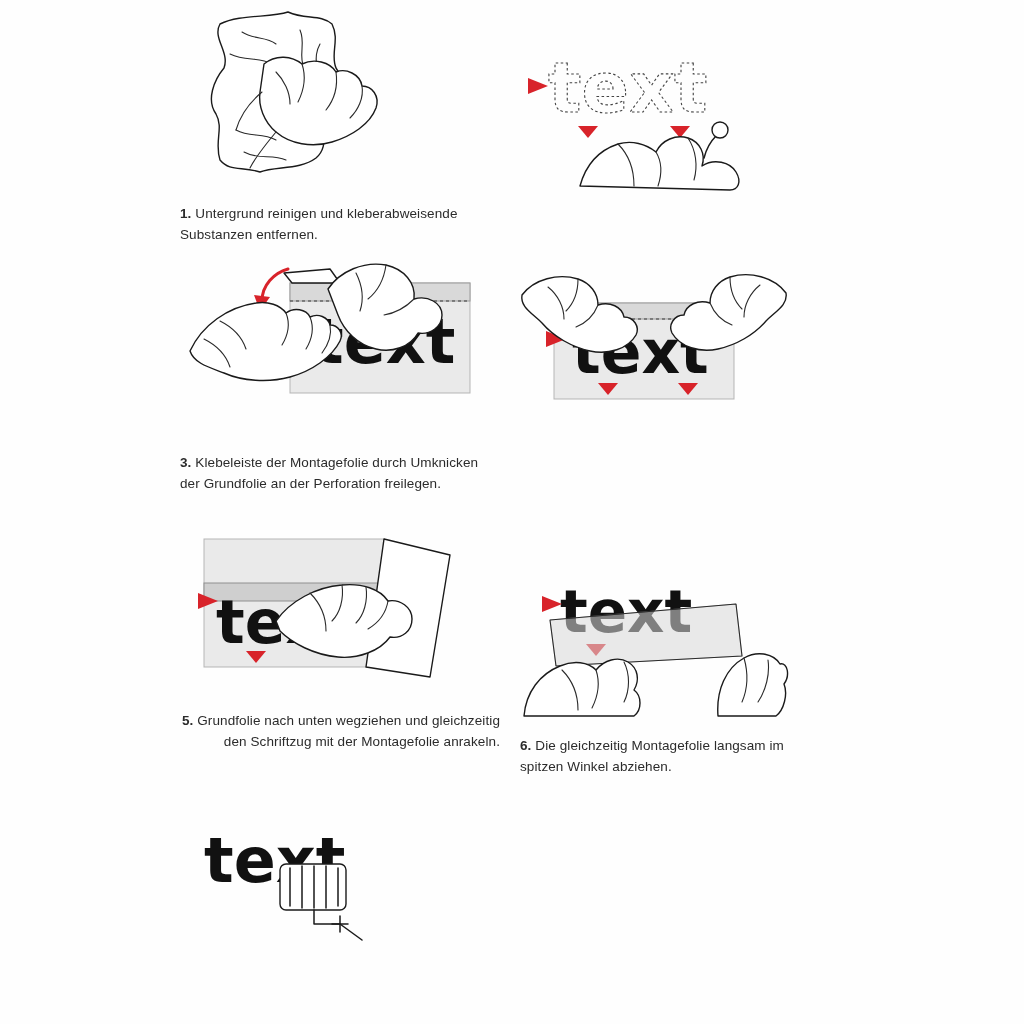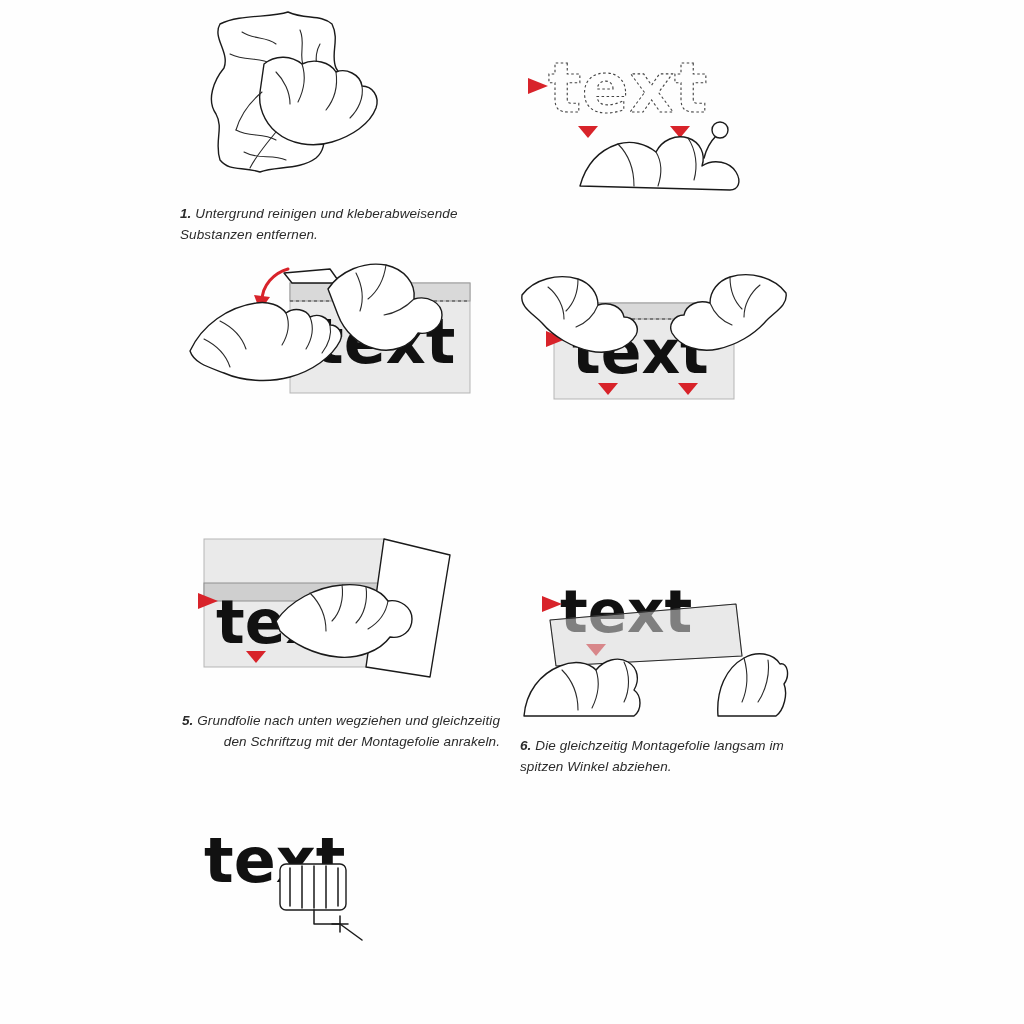--- a/index.html
+++ b/index.html
@@ -27,21 +27,20 @@
   }
   .art {
     position: relative;
     width: 100%;
   }
   .caption {
     font-size: 13.5px;
     line-height: 1.55;
     color: #2b2b2b;
     letter-spacing: 0.1px;
-    font-style: italic;
   }
   .caption .num {
     font-weight: bold;
   }
   
   svg { display: block; overflow: visible; }
   .ln { fill: none; stroke: #1a1a1a; stroke-width: 1.5; stroke-linecap: round; stroke-linejoin: round; }
   .ln-thin { fill: none; stroke: #2a2a2a; stroke-width: 1.1; stroke-linecap: round; stroke-linejoin: round; }
   .ln-dash { fill: none; stroke: #3a3a3a; stroke-width: 1.2; stroke-dasharray: 3 3; }
   .fill-white { fill: #ffffff; stroke: #1a1a1a; stroke-width: 1.4; stroke-linejoin: round; }
@@ -149,20 +148,24 @@
         <path class="ln-thin" d="M24 84 C36 90 46 100 50 112"></path>
 
         <path class="fill-white" d="M148 34 C160 16 184 6 206 10 C224 14 236 28 234 44
           C248 40 262 48 262 60 C262 72 250 80 238 78 C230 92 212 98 196 94
           C178 90 164 76 158 60 Z"></path>
         <path class="ln-thin" d="M206 10 C204 24 198 36 188 44"></path>
         <path class="ln-thin" d="M234 44 C226 52 216 58 204 60"></path>
         <path class="ln-thin" d="M176 18 C182 30 184 44 180 56"></path>
       </svg>
     </div>
+    <div class="caption" style="margin-top:18px;">
+      <span class="num">3.</span>
+      <span>Klebeleiste der Montagefolie durch Umknicken der Grundfolie an der Perforation freilegen.</span>
+    </div>
   </div>
 
   <div class="step" style="left:520px; top:265px; width:300px;">
     <div class="art">
       <svg width="270" height="170" viewBox="0 0 270 170" aria-hidden="true">
 
         <rect class="lightgray" x="34" y="38" width="180" height="96"></rect>
         <rect class="gray" x="34" y="38" width="180" height="16"></rect>
         <line class="ln-dash" x1="34" y1="54" x2="214" y2="54"></line>
         <text class="word" x="52" y="108" font-size="60">text</text>

